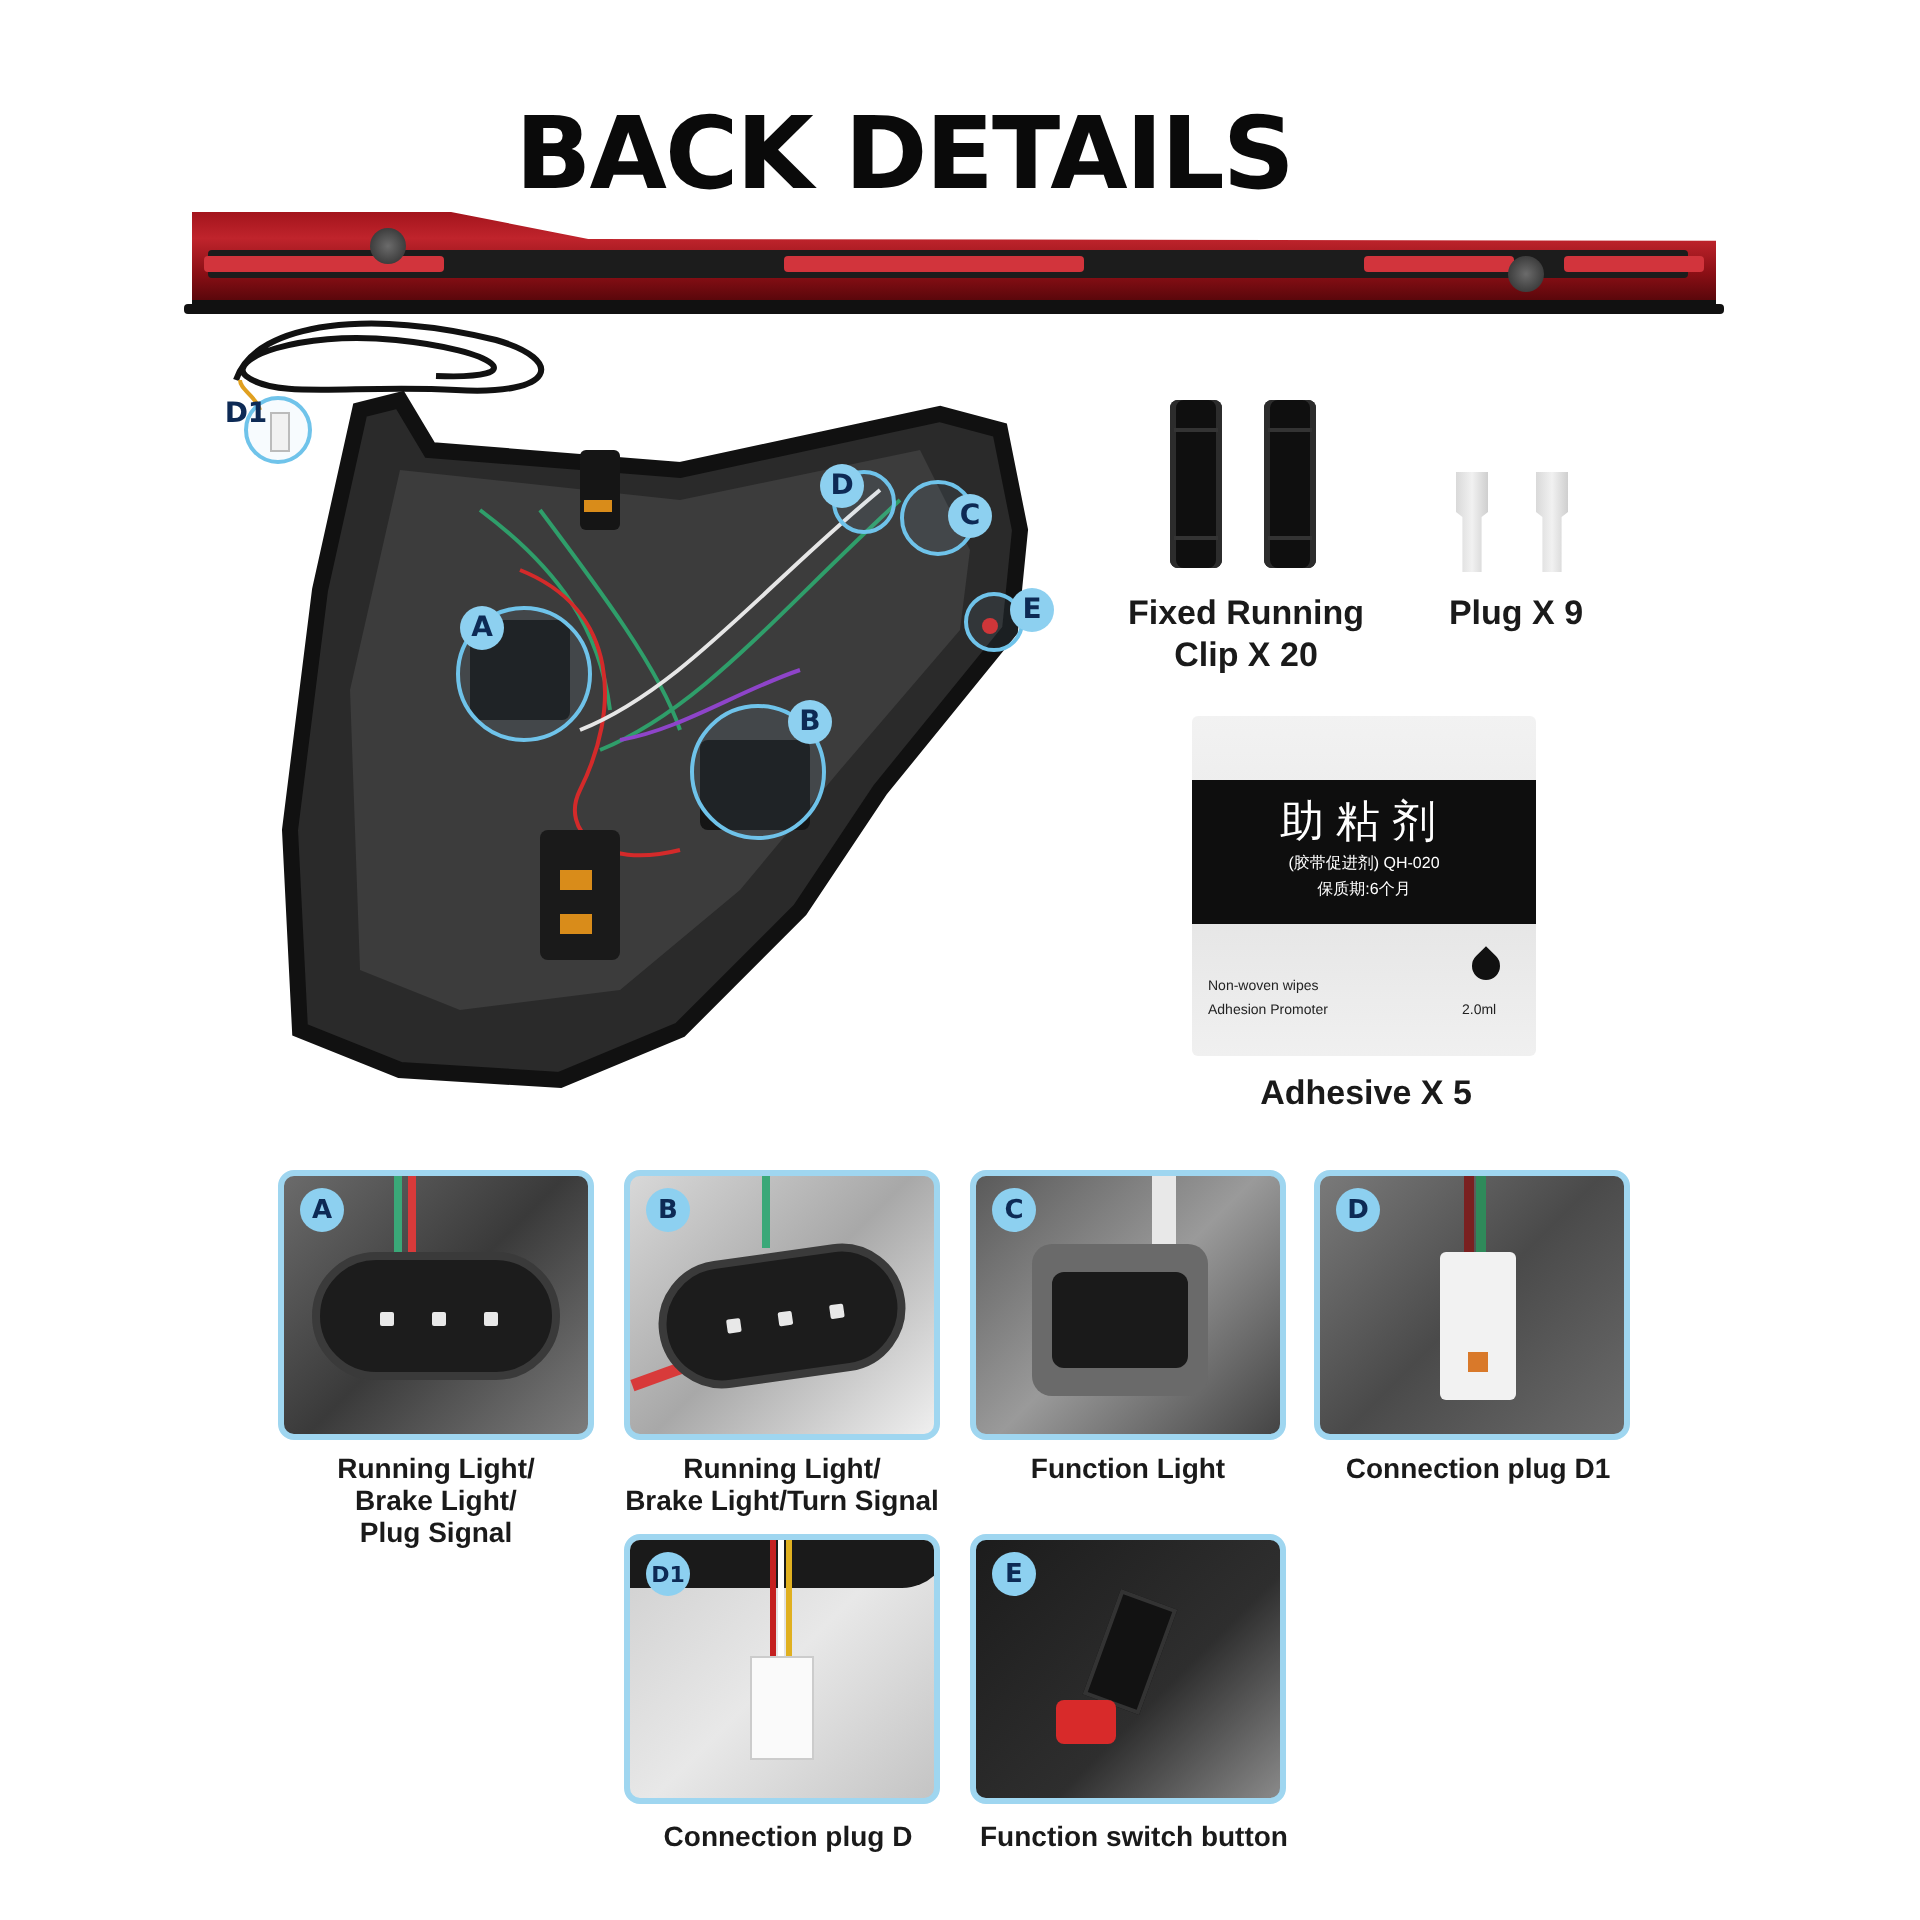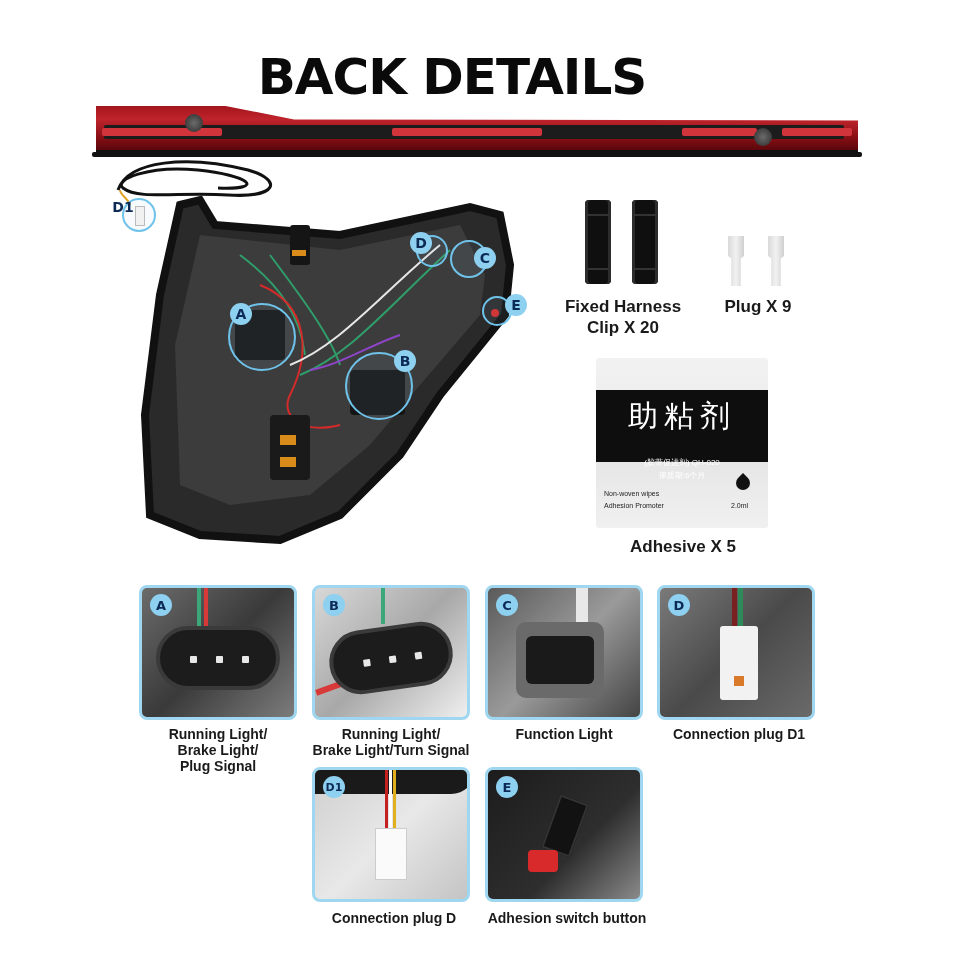--- a/index.html
+++ b/index.html
@@ -64,22 +64,22 @@
 
   
   .packet {
     position: absolute; left: 596px; top: 358px; width: 172px; height: 170px;
     background: linear-gradient(180deg, #f2f2f2, #e6e6e6 60%, #f0f0f0);
     border-radius: 3px;
   }
   .packet-band {
     position: absolute; left: 0; top: 32px; width: 172px; height: 72px; background: #0e0e0e; color: #fff; text-align: center;
   }
-  .packet-cn-big { font-family: Liberation Sans, sans-serif; font-size: 30px; letter-spacing: 6px; margin-top: 6px; }
-  .packet-cn-small { font-size: 8px; margin-top: 20px; }
+  .packet-cn-big { font-family: Liberation Sans, sans-serif; font-size: 22px; letter-spacing: 6px; margin-top: 6px; }
+  .packet-cn-small { font-size: 8px; margin-top: 0; }
   .packet-cn-small2 { font-size: 8px; margin-top: 2px; }
   .packet-en { position: absolute; left: 8px; font-size: 7px; color: #222; }
   .packet-drop {
     position: absolute; left: 140px; top: 118px; width: 14px; height: 14px; background: #111;
     border-radius: 0 50% 50% 50%; transform: rotate(45deg);
   }
   .packet-vol { position: absolute; left: 135px; top: 144px; font-size: 7px; color: #222; }
 
   
   .card {
@@ -157,21 +157,21 @@
 
 <div class="callout-ring" style="left:416px;top:235px;width:32px;height:32px"></div>
 <div class="callout-badge" style="left:410px;top:232px">D</div>
 
 <div class="callout-ring" style="left:482px;top:296px;width:30px;height:30px"></div>
 <div class="callout-badge" style="left:505px;top:294px">E</div>
 
 <div class="clip" style="left:585px;top:200px"></div>
 <div class="clip" style="left:632px;top:200px"></div>
 <div class="acc-label" style="left:548px;top:296px;width:150px">
-  <div>Fixed Harness</div>
+  <div>Fixed Running</div>
   <div>Clip X 20</div>
 </div>
 
 <div class="plug" style="left:728px;top:236px"></div>
 <div class="plug" style="left:768px;top:236px"></div>
 <div class="acc-label" style="left:708px;top:296px;width:100px">Plug X 9</div>
 
 <div class="packet">
   <div class="packet-band">
     <div class="packet-cn-big">助粘剂</div>
@@ -243,13 +243,13 @@
   <div style="position:absolute;left:78px;top:0;width:3px;height:60px;background:#e0b020"></div>
   <div style="position:absolute;left:60px;top:58px;width:32px;height:52px;background:#fafafa;border:1px solid #ccc"></div>
 </div>
 <div class="card-label" style="left:305px;top:910px;width:178px">Connection plug D</div>
 
 <div class="card" style="left:485px;top:767px;background:linear-gradient(135deg,#1c1c1c,#2e2e2e 60%,#8a8a8a)">
   <div class="card-badge">E</div>
   <div style="position:absolute;left:62px;top:28px;width:30px;height:56px;background:#121212;border:2px solid #333;transform:rotate(20deg)"></div>
   <div style="position:absolute;left:40px;top:80px;width:30px;height:22px;background:#d82a2a;border-radius:4px"></div>
 </div>
-<div class="card-label" style="left:478px;top:910px;width:178px">Adhesion switch button</div>
+<div class="card-label" style="left:478px;top:910px;width:178px">Function switch button</div>
 
 </body></html>

